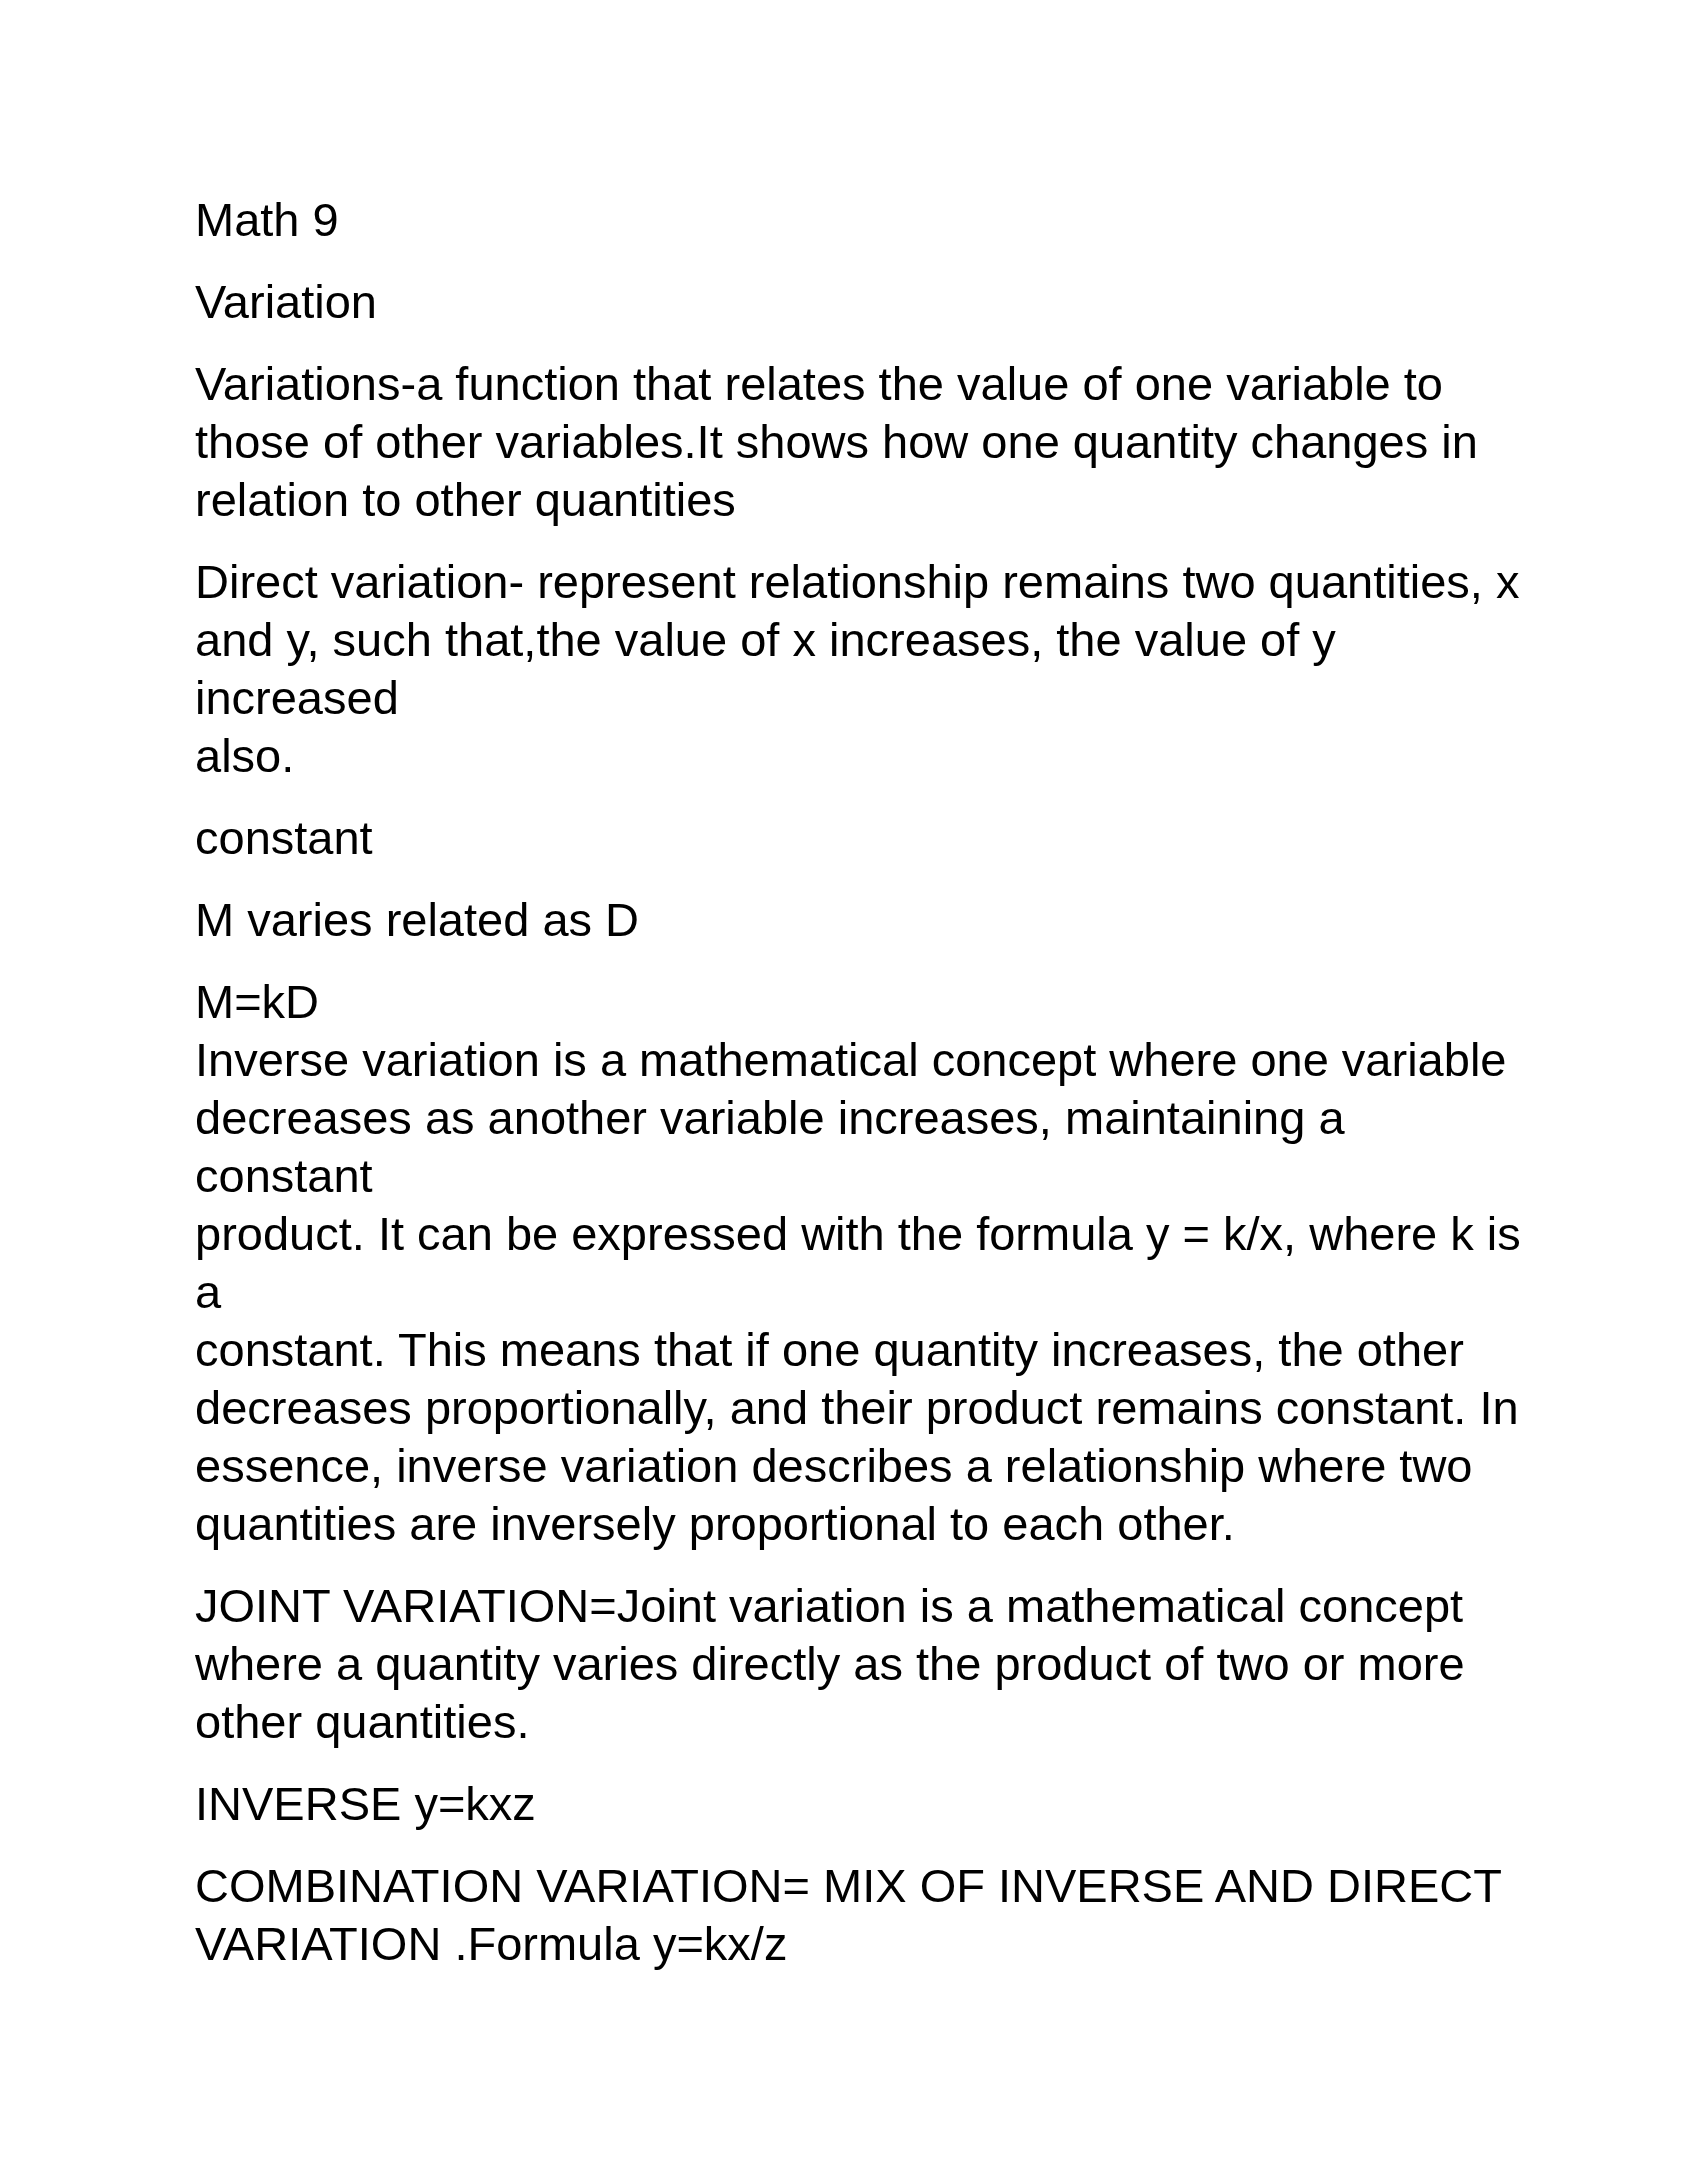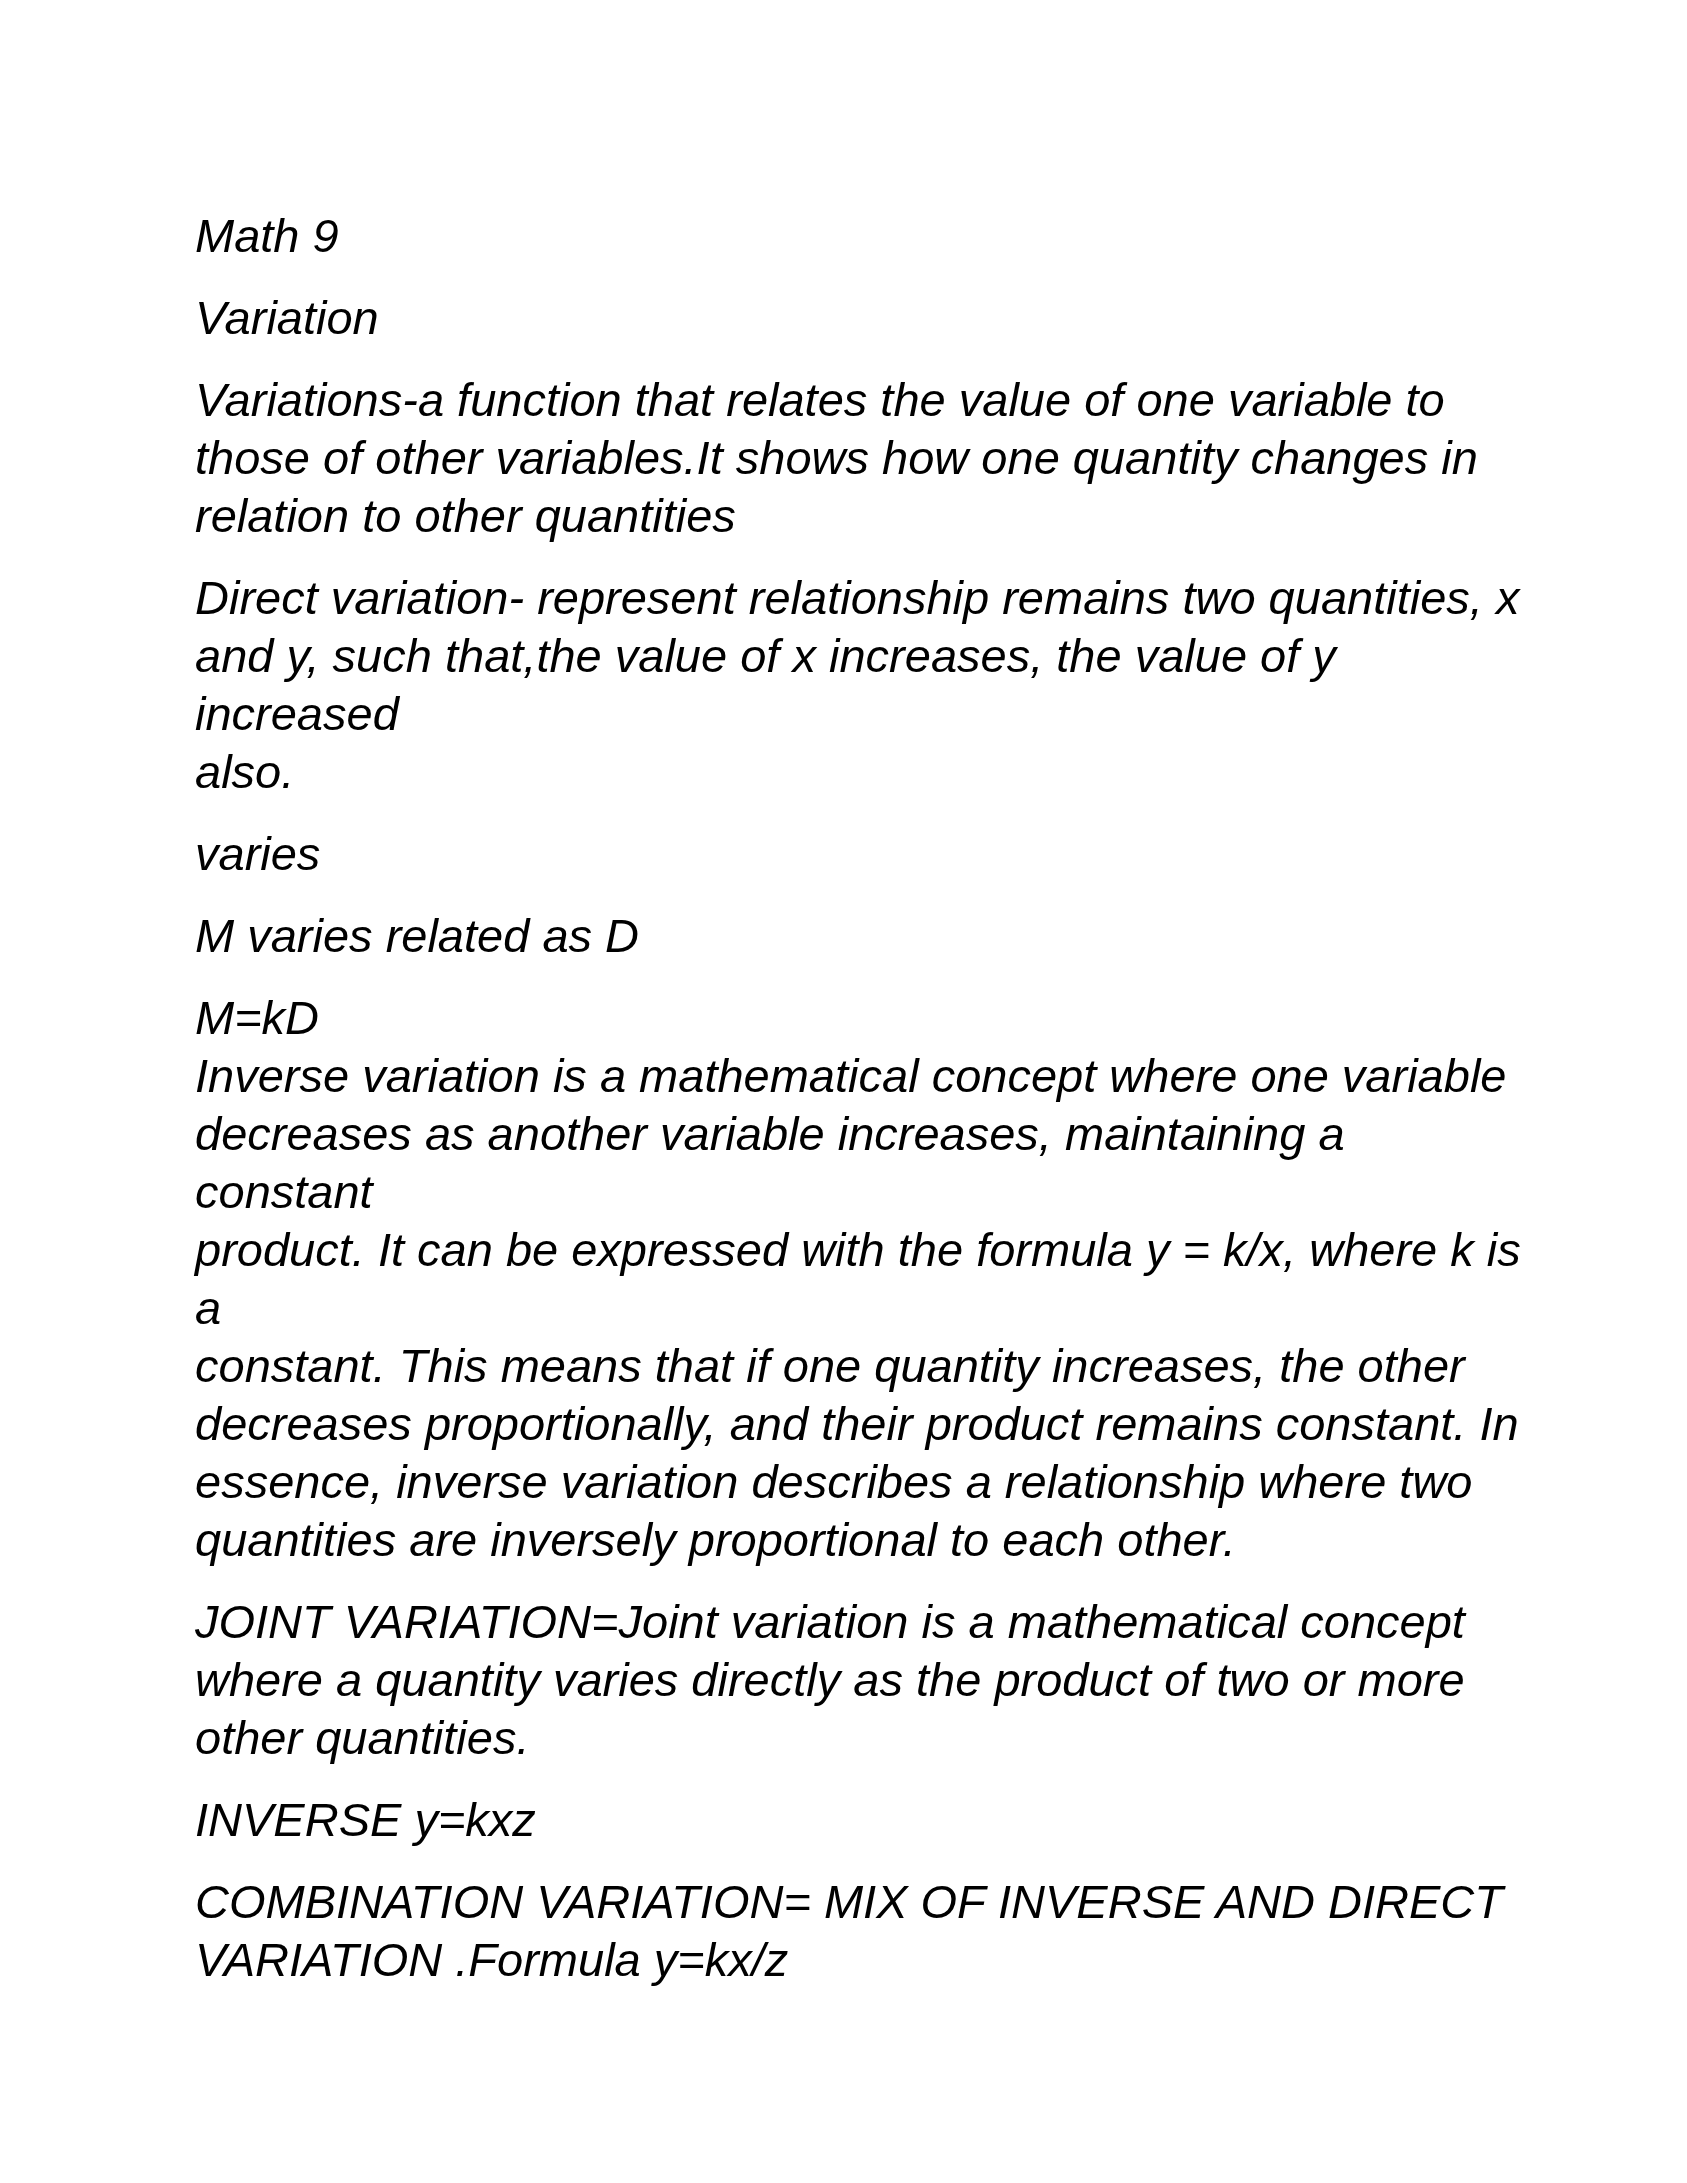--- a/index.html
+++ b/index.html
@@ -15,44 +15,43 @@
     background: #ffffff;
     padding: 191px 159px 0 195px;
     overflow: hidden;
     font-family: "Liberation Sans", sans-serif;
     font-size: 47px;
     line-height: 58px;
     color: #000000;
     -webkit-font-smoothing: antialiased;
   }
   .doc-page p {
-    margin: 16px 0 24px 0;
+    margin: 0 0 24px 0;
     white-space: pre-wrap;
     word-spacing: normal;
-    font-style: italic;
   }
 </style>
 </head>
 <body>
 
 <div class="doc-page">
   <p>Math 9</p>
 
   <p>Variation</p>
 
   <p>Variations-a function that relates the value of one variable to
 those of other variables.It shows how one quantity changes in
 relation to other quantities</p>
 
 
   <p>Direct variation- represent relationship remains two quantities, x
 and y, such that,the value of x increases, the value of y increased
 also.</p>
 
-  <p>varies</p>
+  <p>constant</p>
 
   <p>M varies related as D</p>
 
   <p>M=kD
 Inverse variation is a mathematical concept where one variable
 decreases as another variable increases, maintaining a constant
 product. It can be expressed with the formula y = k/x, where k is a
 constant. This means that if one quantity increases, the other
 decreases proportionally, and their product remains constant. In
 essence, inverse variation describes a relationship where two

